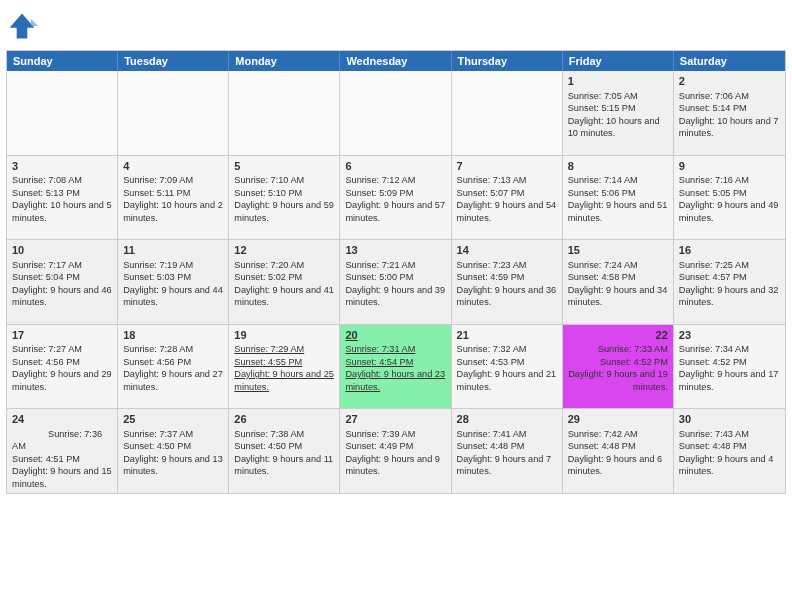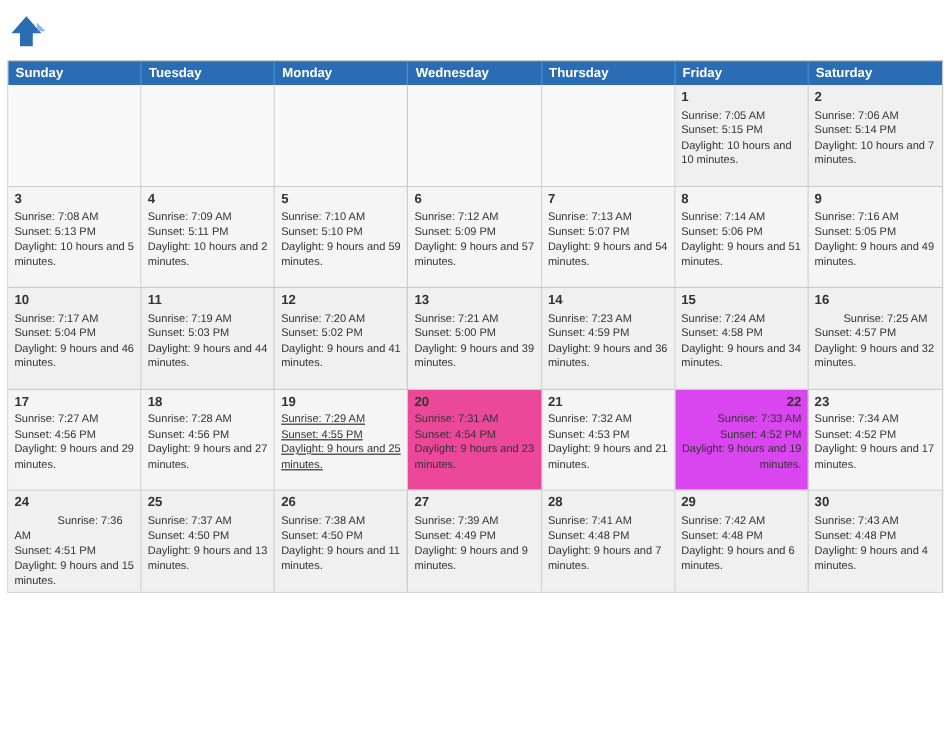--- a/index.html
+++ b/index.html
@@ -192,35 +192,35 @@
 Daylight: 9 hours and 41 minutes.</span></div>
           <div class="cal-cell shaded"><span class="day-num">13</span><span style="white-space: pre-line;">Sunrise: 7:21 AM
 Sunset: 5:00 PM
 Daylight: 9 hours and 39 minutes.</span></div>
           <div class="cal-cell shaded"><span class="day-num">14</span><span style="white-space: pre-line;">Sunrise: 7:23 AM
 Sunset: 4:59 PM
 Daylight: 9 hours and 36 minutes.</span></div>
           <div class="cal-cell shaded"><span class="day-num">15</span><span style="white-space: pre-line;">Sunrise: 7:24 AM
 Sunset: 4:58 PM
 Daylight: 9 hours and 34 minutes.</span></div>
-          <div class="cal-cell shaded"><span class="day-num">16</span><span style="white-space: pre-line; margin-left: 24px;">Sunrise: 7:25 AM
+          <div class="cal-cell shaded"><span class="day-num">16</span><span style="white-space: pre-line;">Sunrise: 7:25 AM
 Sunset: 4:57 PM
 Daylight: 9 hours and 32 minutes.</span></div>
         </div>
         <div class="cal-row">
           <div class="cal-cell" style="background: rgb(245, 245, 245);"><span class="day-num">17</span><span style="white-space: pre-line;">Sunrise: 7:27 AM
 Sunset: 4:56 PM
 Daylight: 9 hours and 29 minutes.</span></div>
           <div class="cal-cell" style="background: rgb(245, 245, 245);"><span class="day-num">18</span><span style="white-space: pre-line; margin-top: 48px;">Sunrise: 7:28 AM
 Sunset: 4:56 PM
 Daylight: 9 hours and 27 minutes.</span></div>
           <div class="cal-cell" style="background: rgb(245, 245, 245);"><span class="day-num">19</span><span style="white-space: pre-line; text-decoration: underline;">Sunrise: 7:29 AM
 Sunset: 4:55 PM
 Daylight: 9 hours and 25 minutes.</span></div>
-          <div class="cal-cell" style="background: #ec4899;"><span class="day-num">20</span><span style="white-space: pre-line;">Sunrise: 7:31 AM
+          <div class="cal-cell" style="background: #86efac; text-decoration: underline;"><span class="day-num">20</span><span style="white-space: pre-line;">Sunrise: 7:31 AM
 Sunset: 4:54 PM
 Daylight: 9 hours and 23 minutes.</span></div>
           <div class="cal-cell" style="background: rgb(245, 245, 245);"><span class="day-num">21</span><span style="white-space: pre-line;">Sunrise: 7:32 AM
 Sunset: 4:53 PM
 Daylight: 9 hours and 21 minutes.</span></div>
           <div class="cal-cell" style="background: #d946ef; text-align: right;"><span class="day-num">22</span><span style="white-space: pre-line;">Sunrise: 7:33 AM
 Sunset: 4:52 PM
 Daylight: 9 hours and 19 minutes.</span></div>
           <div class="cal-cell" style="background: rgb(245, 245, 245);"><span class="day-num">23</span><span style="white-space: pre-line;">Sunrise: 7:34 AM
 Sunset: 4:52 PM

